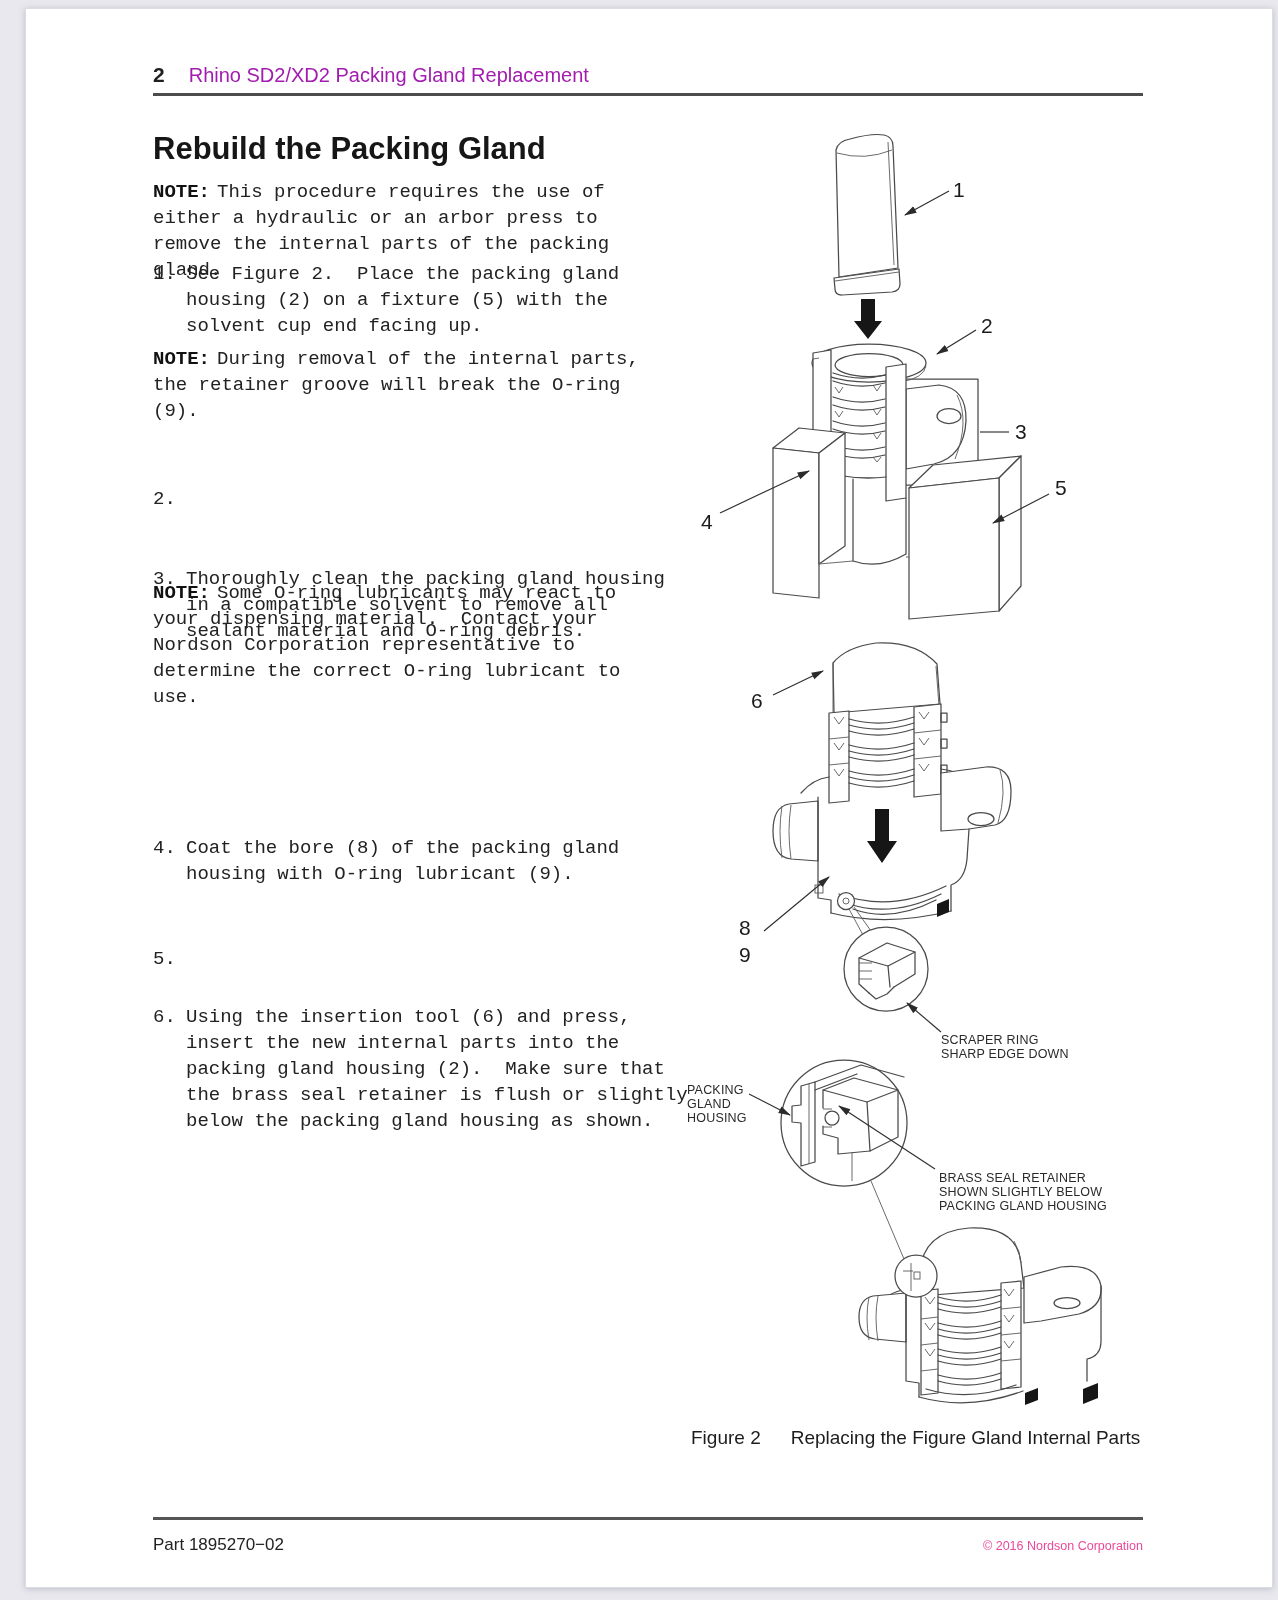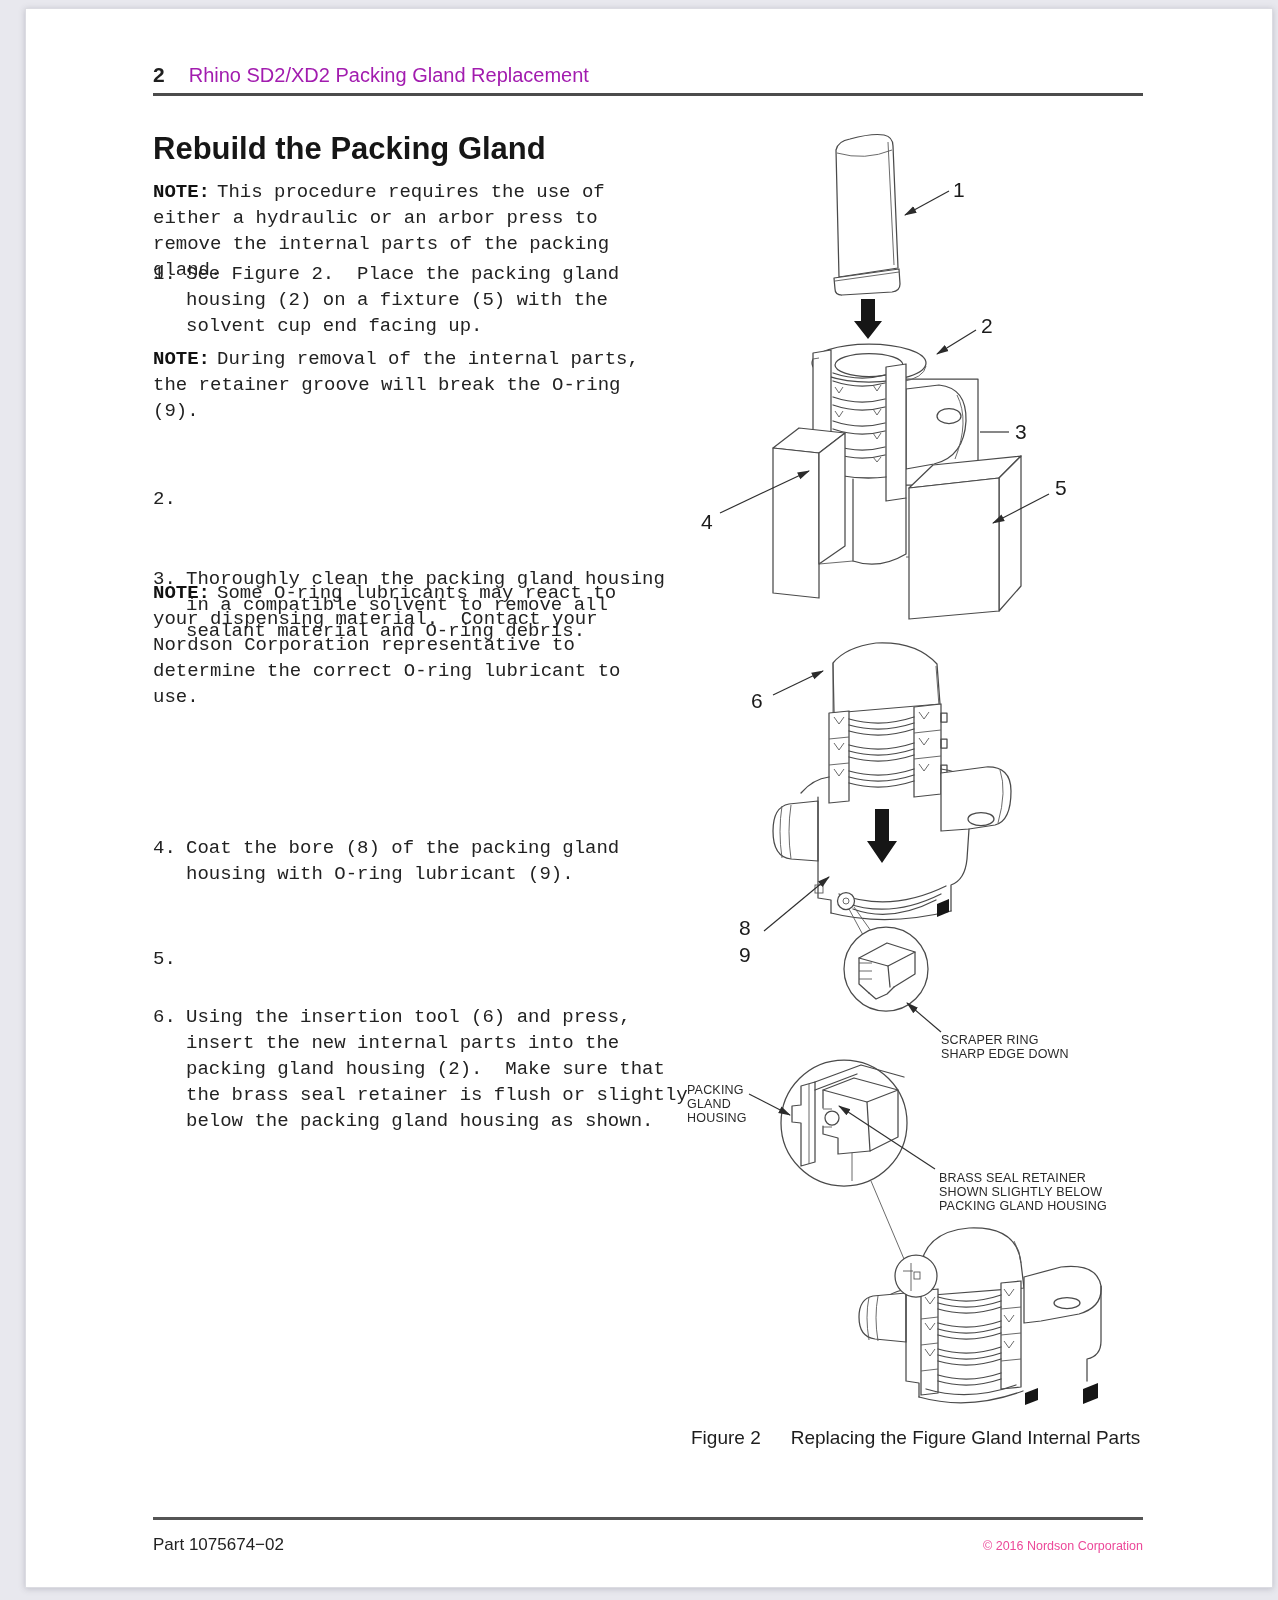--- a/index.html
+++ b/index.html
@@ -286,17 +286,17 @@
     </g>
   </svg>
 
   <div class="caption">
     <span>Figure 2</span>
     <span>Replacing the Figure Gland Internal Parts</span>
   </div>
 
   <div class="ftr-rule"></div>
   <div class="ftr">
-    <span class="part">Part 1075674−02</span>
+    <span class="part">Part 1895270−02</span>
     <span class="copy">© 2016 Nordson Corporation</span>
   </div>
 
 </div>
 
 </body></html>

